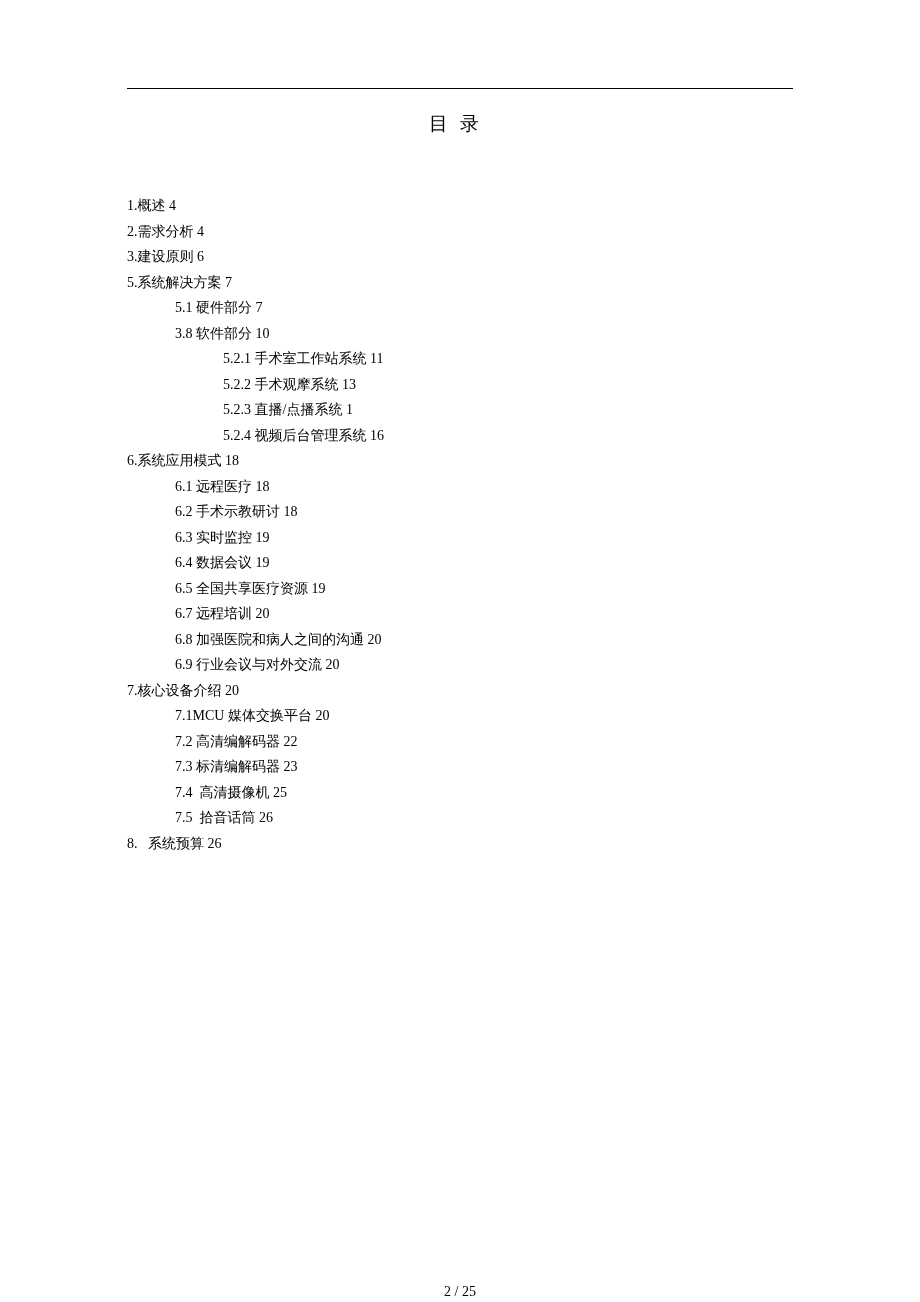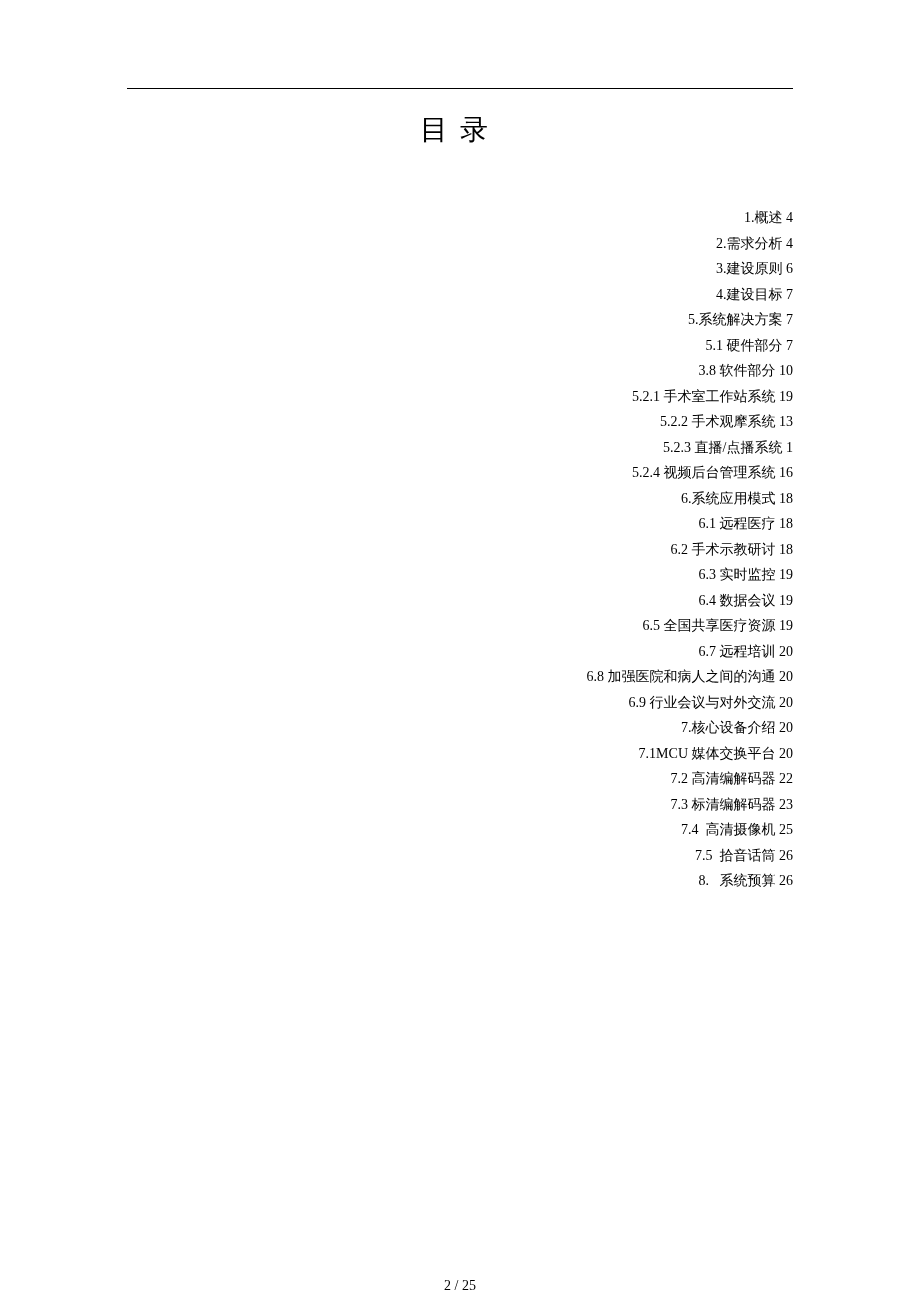--- a/index.html
+++ b/index.html
@@ -19,68 +19,66 @@
       height: 100%;
       padding: 88px 127px 0 127px;
     }
     .top-divider {
       border-top: 1px solid #000;
       width: 100%;
       margin-bottom: 22px;
     }
     .title {
       text-align: center;
-      font-size: 28px;
+      font-size: 19px;
       letter-spacing: 12px;
       font-weight: normal;
       margin-bottom: 56px;
     }
     .toc {
       font-size: 14px;
       line-height: 25.5px;
       color: #000;
-      text-align: right;
     }
     .toc-item {
       white-space: pre;
     }
     .level-1 {
       padding-left: 0;
     }
     .level-2 {
       padding-left: 48px;
     }
     .level-3 {
       padding-left: 96px;
     }
     .page-number {
       position: absolute;
       bottom: 0;
       left: 0;
       right: 0;
       text-align: center;
       font-size: 14px;
-      padding-bottom: 8px;
+      padding-bottom: 2px;
     }
   </style>
 </head>
 <body>
 
 <div class="page-container">
   <div class="top-divider"></div>
   <h1 class="title">目录</h1>
   <div class="toc" id="toc-container">
       <div class="toc-item level-1">1.概述 4</div>
       <div class="toc-item level-1">2.需求分析 4</div>
       <div class="toc-item level-1">3.建设原则 6</div>
-      <div class="toc-item level-1">4.建设目标 7</div>
       <div class="toc-item level-1">5.系统解决方案 7</div>
       <div class="toc-item level-2">5.1 硬件部分 7</div>
       <div class="toc-item level-2">3.8 软件部分 10</div>
-      <div class="toc-item level-3">5.2.1 手术室工作站系统 19</div>
+      <div class="toc-item level-3">5.2.1 手术室工作站系统 11</div>
       <div class="toc-item level-3">5.2.2 手术观摩系统 13</div>
       <div class="toc-item level-3">5.2.3 直播/点播系统 1</div>
       <div class="toc-item level-3">5.2.4 视频后台管理系统 16</div>
       <div class="toc-item level-1">6.系统应用模式 18</div>
       <div class="toc-item level-2">6.1 远程医疗 18</div>
       <div class="toc-item level-2">6.2 手术示教研讨 18</div>
       <div class="toc-item level-2">6.3 实时监控 19</div>
       <div class="toc-item level-2">6.4 数据会议 19</div>
       <div class="toc-item level-2">6.5 全国共享医疗资源 19</div>
       <div class="toc-item level-2">6.7 远程培训 20</div>

